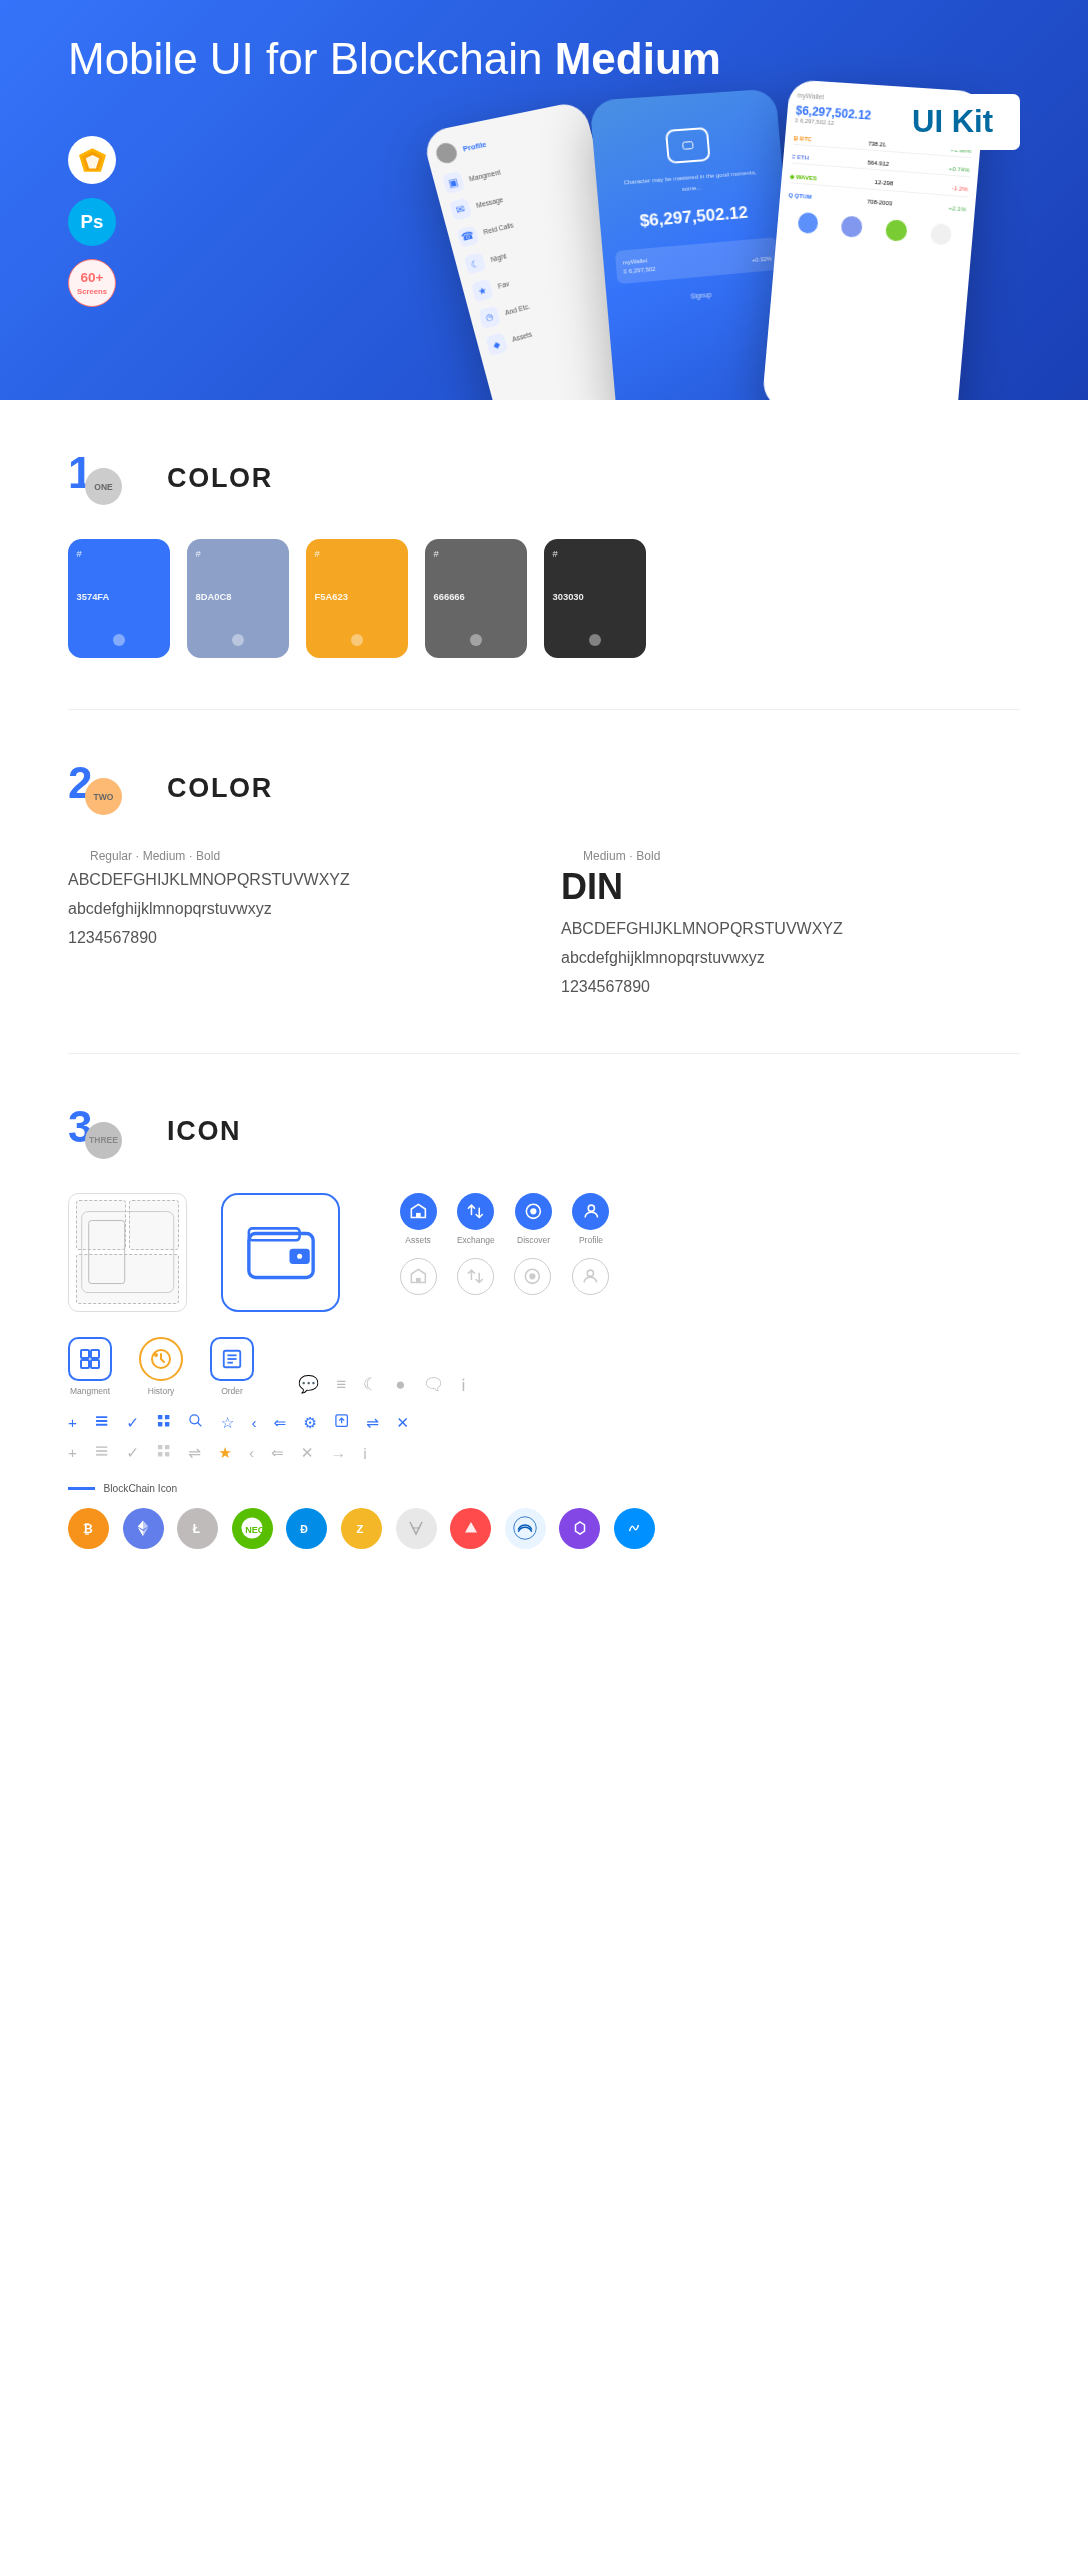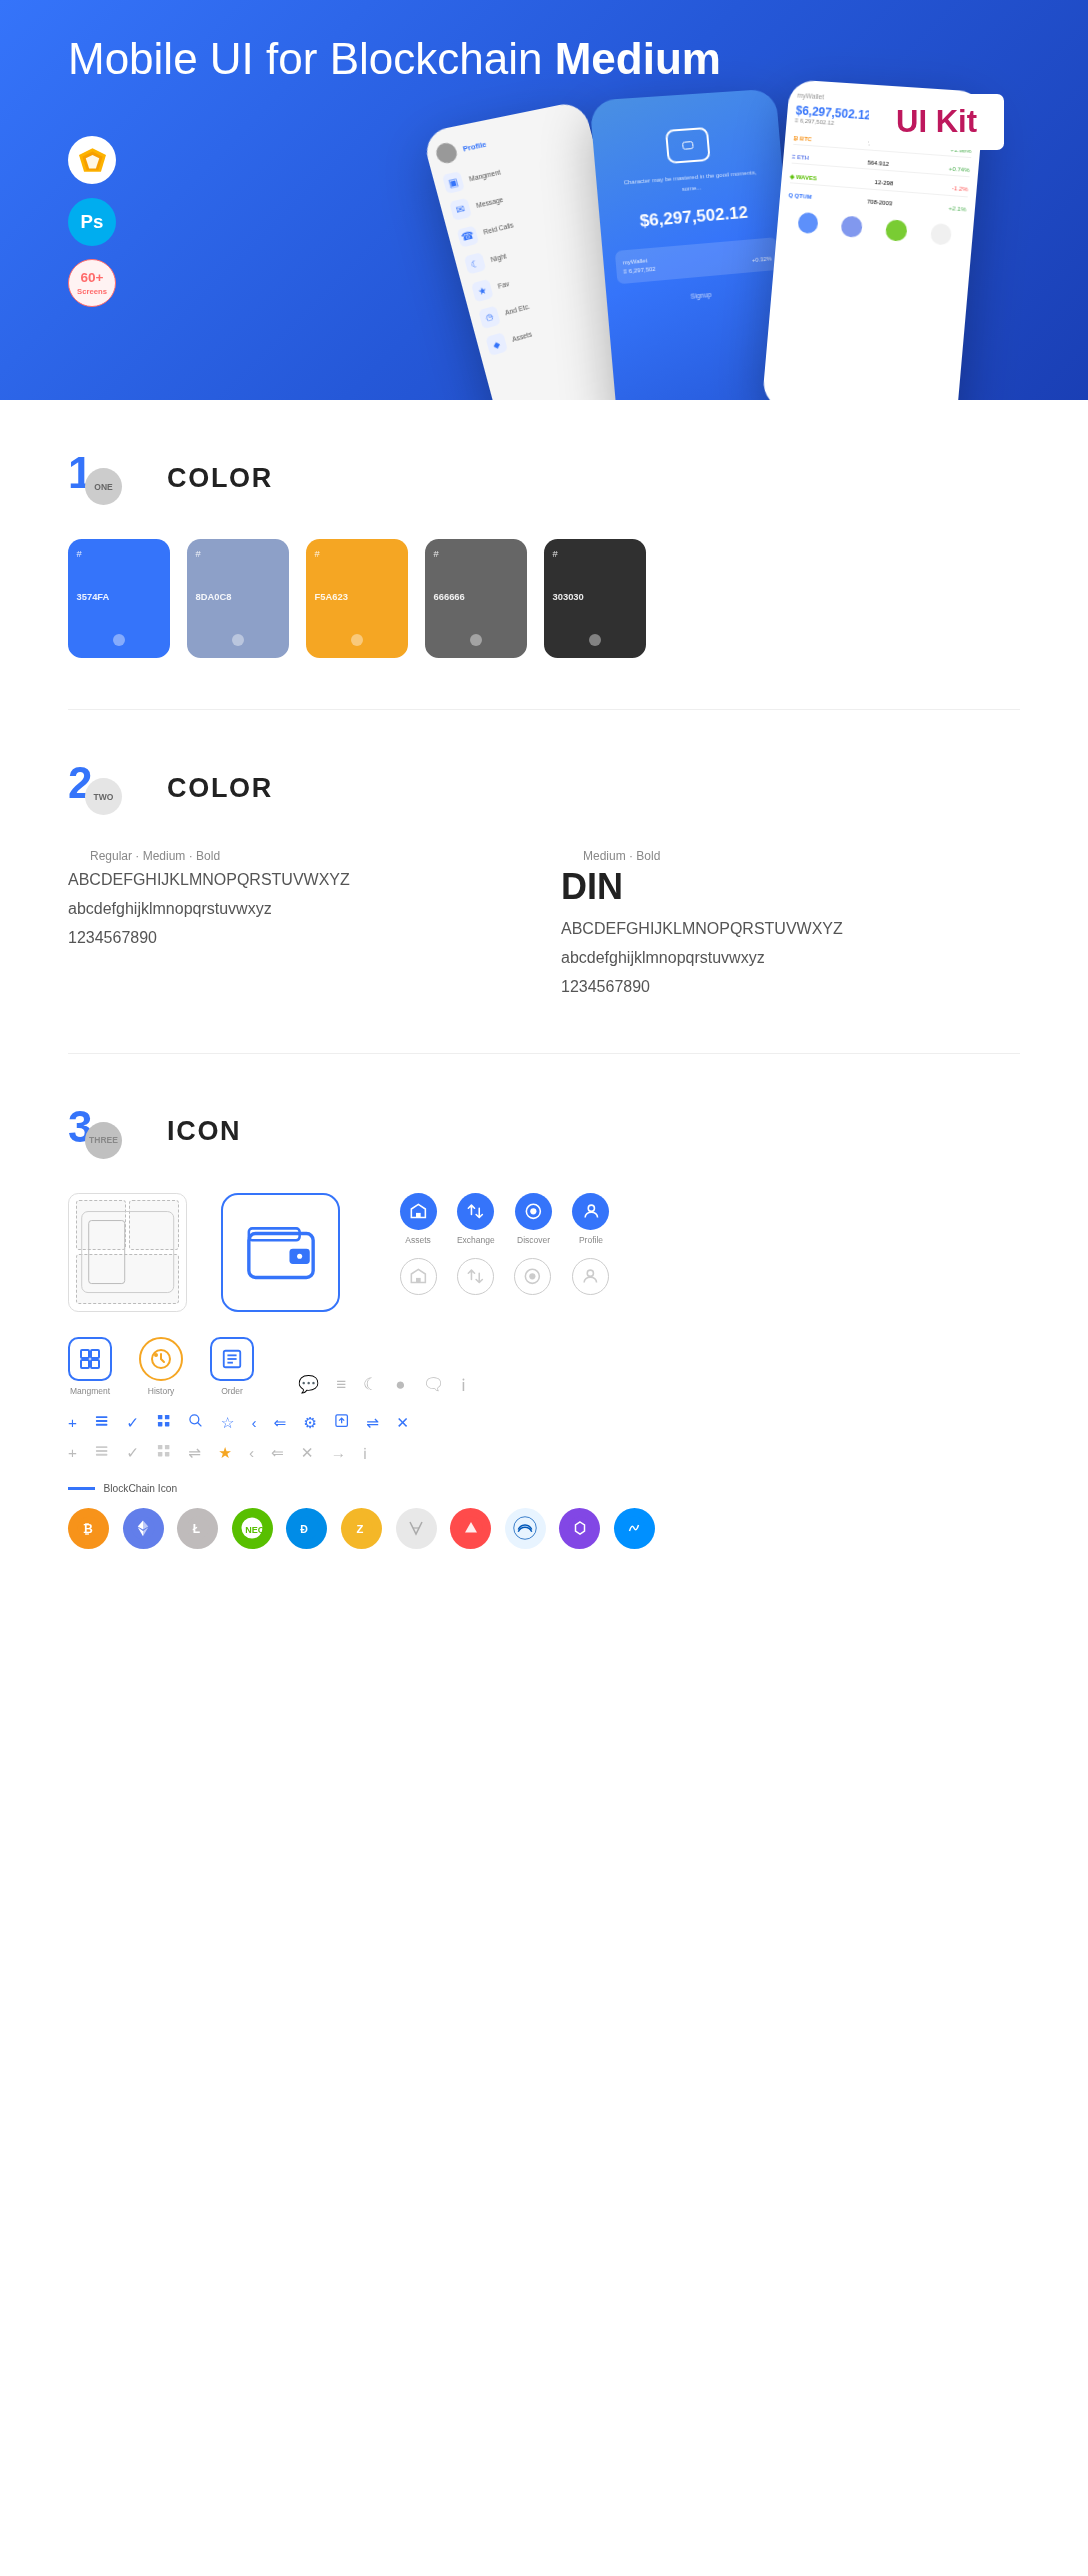--- a/index.html
+++ b/index.html
@@ -56,24 +56,24 @@
       border-radius: 50%;
       display: flex; align-items: center; justify-content: center;
       color: #FF6B6B;
       font-size: 8.5px;
       font-weight: 700;
       text-align: center;
       line-height: 1.2;
     }
     .uikit-badge {
       position: absolute;
-      right: 84px;
+      right: 68px;
       top: 94px;
       background: #fff;
-      color: #be185d;
+      color: #0369a1;
       font-size: 31px;
       font-weight: 800;
       padding: 10.2px 27px;
       border-radius: 6.8px;
       z-index: 3;
       text-align: right;
     }
     .phones-container {
       position: absolute;
       right: -17px;
@@ -335,21 +335,21 @@
       </div>
     </div>
   </section>
 
   <div class="divider-section" style="margin:0 0 51px;"></div>
 
   <section style="margin-bottom:51px;">
     <div class="section-header">
       <div class="section-num-container">
         <span class="section-num-big">2</span>
-        <div class="section-num-circle" style="background:#e5e5e5;text-align:center;">TWO</div>
+        <div class="section-num-circle" style="background:#fdba74;text-align:center;">TWO</div>
       </div>
       <h2 class="section-title">COLOR</h2>
     </div>
     <div class="font-grid">
       <div>
         <div class="font-item-label">Regular · Medium · Bold</div>
         <div class="font-chars">ABCDEFGHIJKLMNOPQRSTUVWXYZ</div>
         <div class="font-chars">abcdefghijklmnopqrstuvwxyz</div>
         <div class="font-chars">1234567890</div>
       </div>

